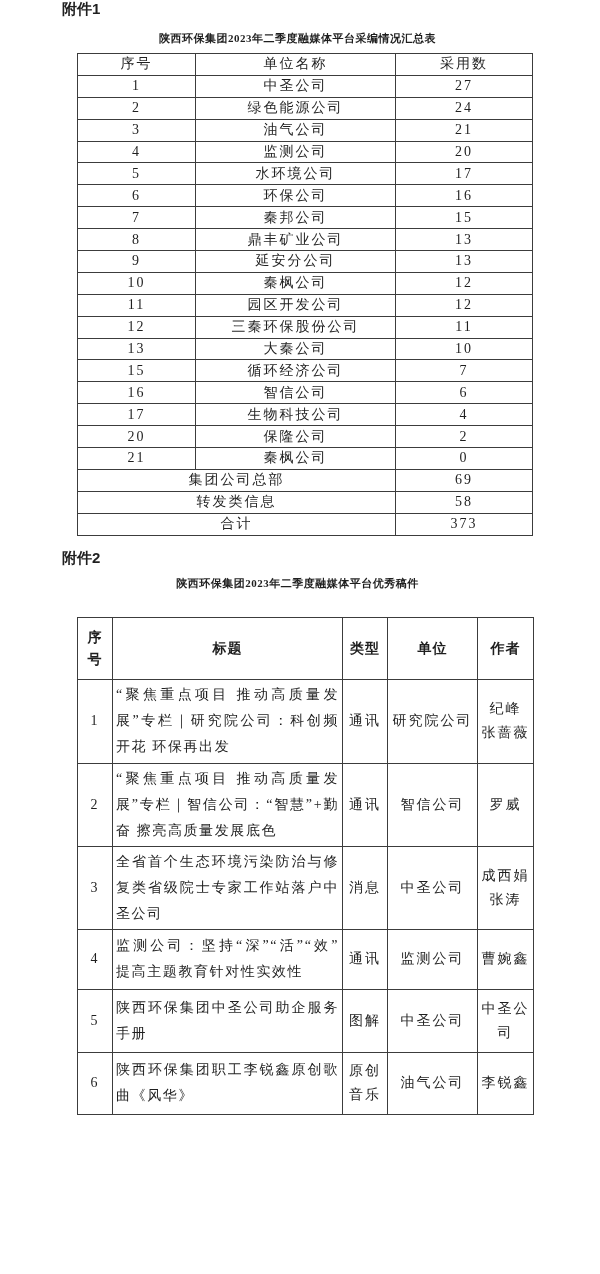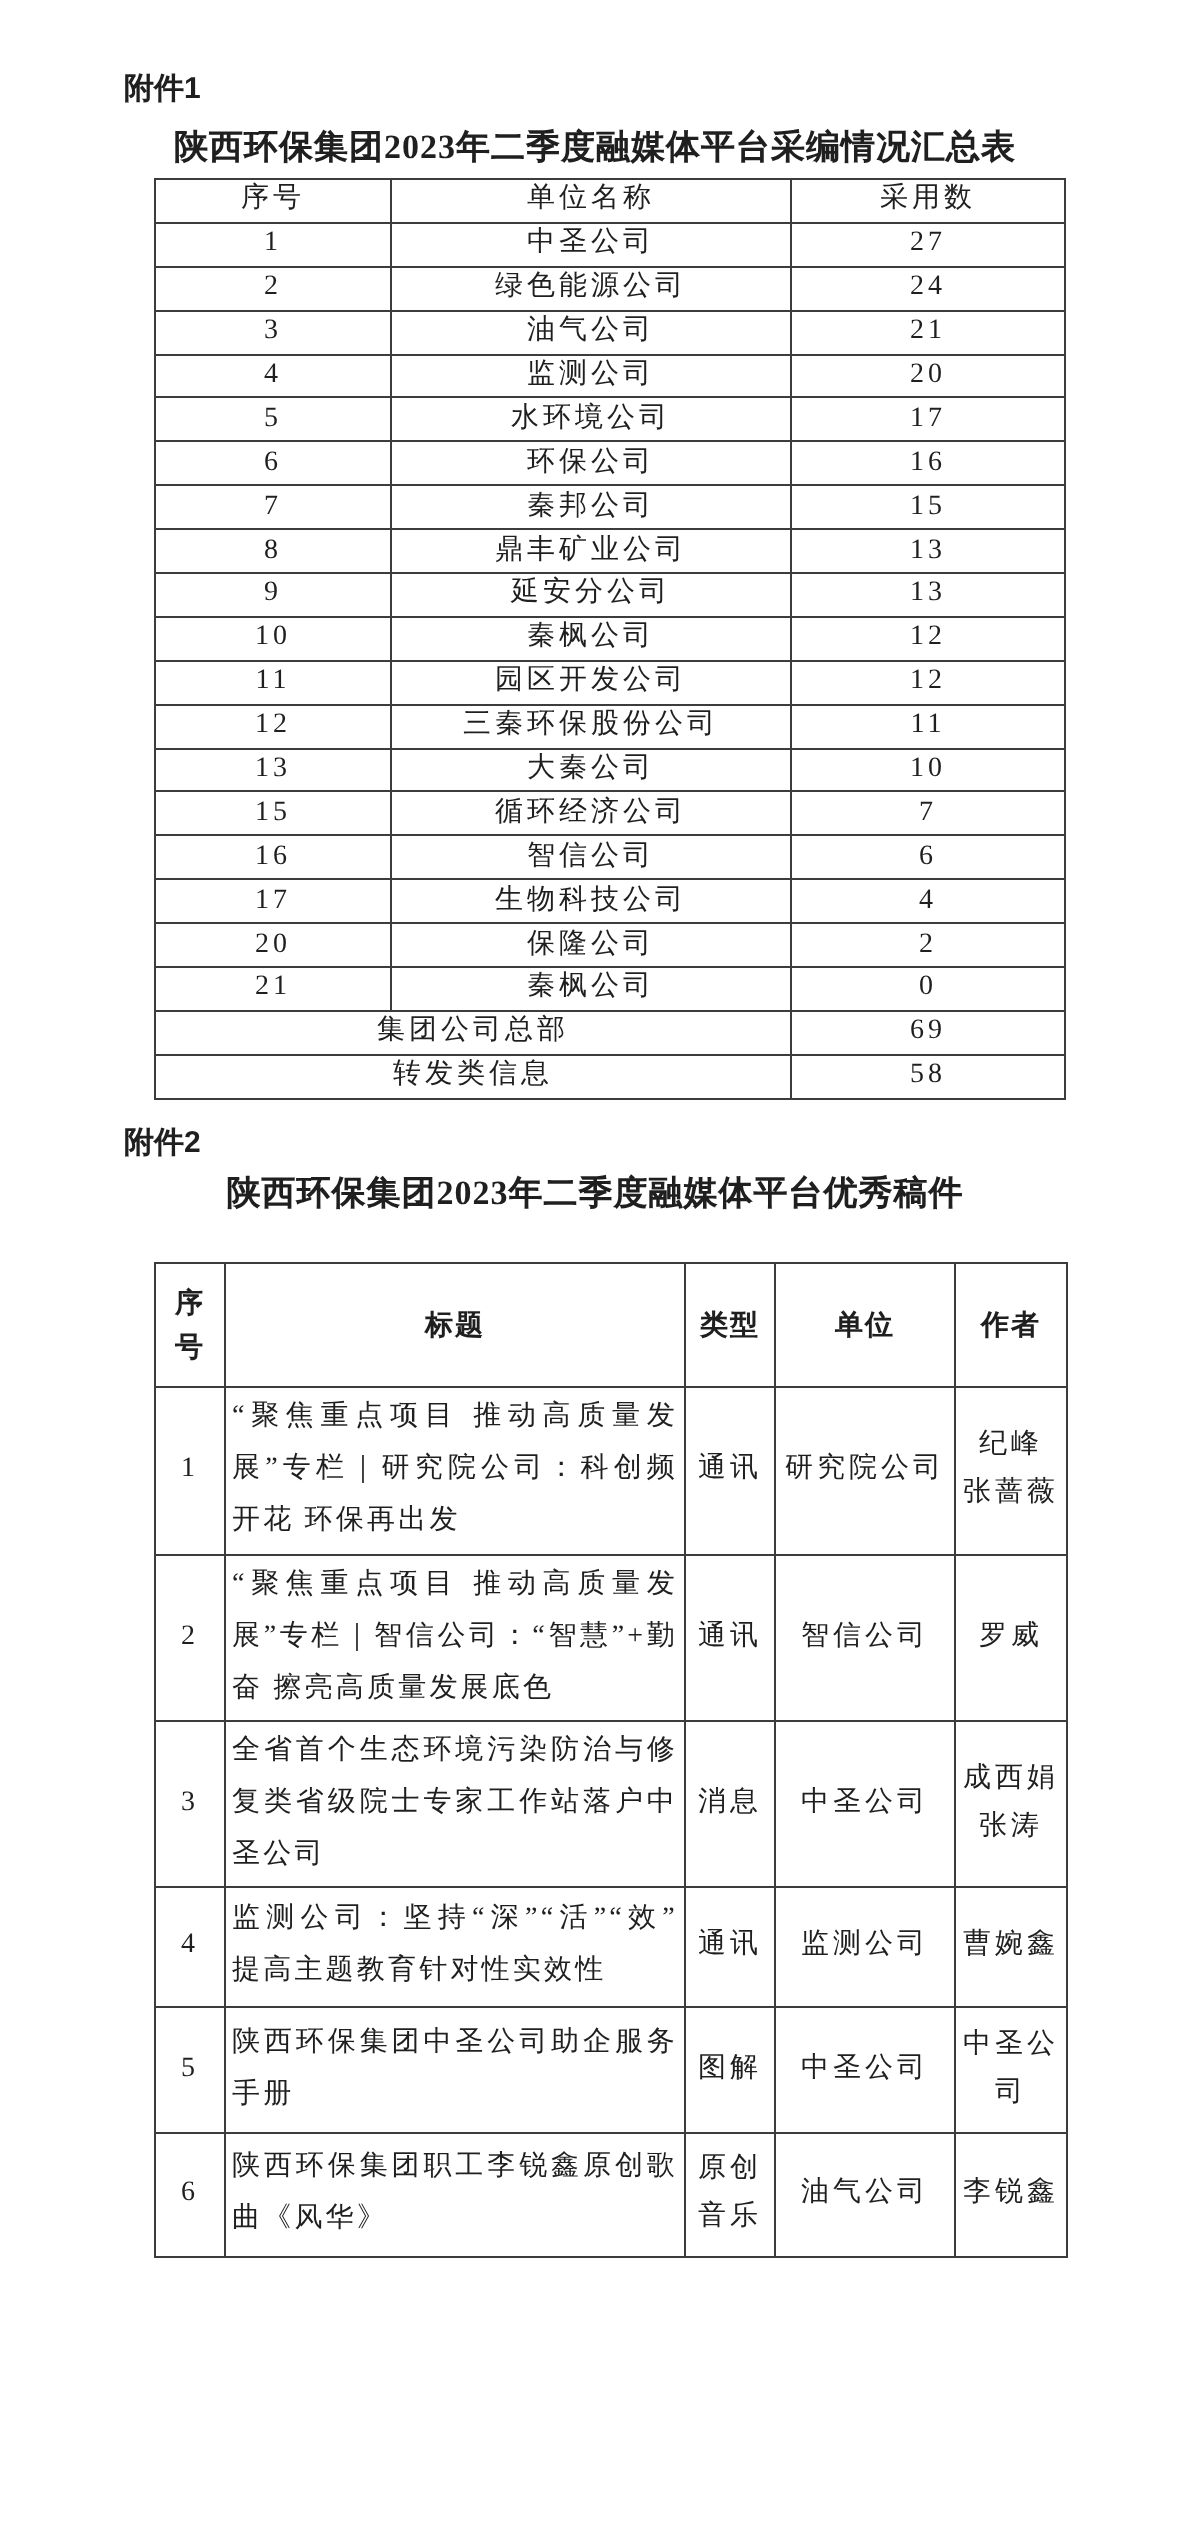--- a/index.html
+++ b/index.html
@@ -10,26 +10,26 @@
     color:#1f1f1f;
     overflow:hidden;
   }
   .page { width:600px; height:1274px; position:relative; }
 
   .attach-label {
     font-family:"Liberation Sans","DejaVu Sans",sans-serif;
     font-weight:700; font-size:15px; line-height:18px;
     margin-left:62px;
   }
-  .attach-label.first { padding-top:0; margin-top:36px; }
+  .attach-label.first { padding-top:0; }
   .attach-label.second { margin-top:13px; }
 
   .doc-title {
     width:455px; margin-left:70px; text-align:center;
-    font-weight:700; font-size:17px; line-height:22px;
+    font-weight:700; font-size:11px; line-height:22px;
     letter-spacing:0.5px;
   }
   .doc-title.t1-title { margin-top:9px; }
   .doc-title.t2-title { margin-top:5px; }
 
   table { border-collapse:collapse; table-layout:fixed; }
 
   
   table.t1 { width:455px; margin-left:77px; margin-top:4px;padding-left:20px; }
   table.t1 th, table.t1 td {
@@ -190,20 +190,24 @@
           <td>0</td>
         </tr>
       <tr>
           <td colspan="2">集团公司总部</td>
           <td>69</td>
         </tr>
       <tr>
           <td colspan="2">转发类信息</td>
           <td>58</td>
         </tr>
+      <tr>
+          <td colspan="2">合计</td>
+          <td>373</td>
+        </tr>
     </tbody>
   </table>
 
   <div class="attach-label second">附件2</div>
   <div class="doc-title t2-title">陕西环保集团2023年二季度融媒体平台优秀稿件</div>
 
   <table class="t2">
     <colgroup>
         <col class="c2-no">
         <col class="c2-title">

